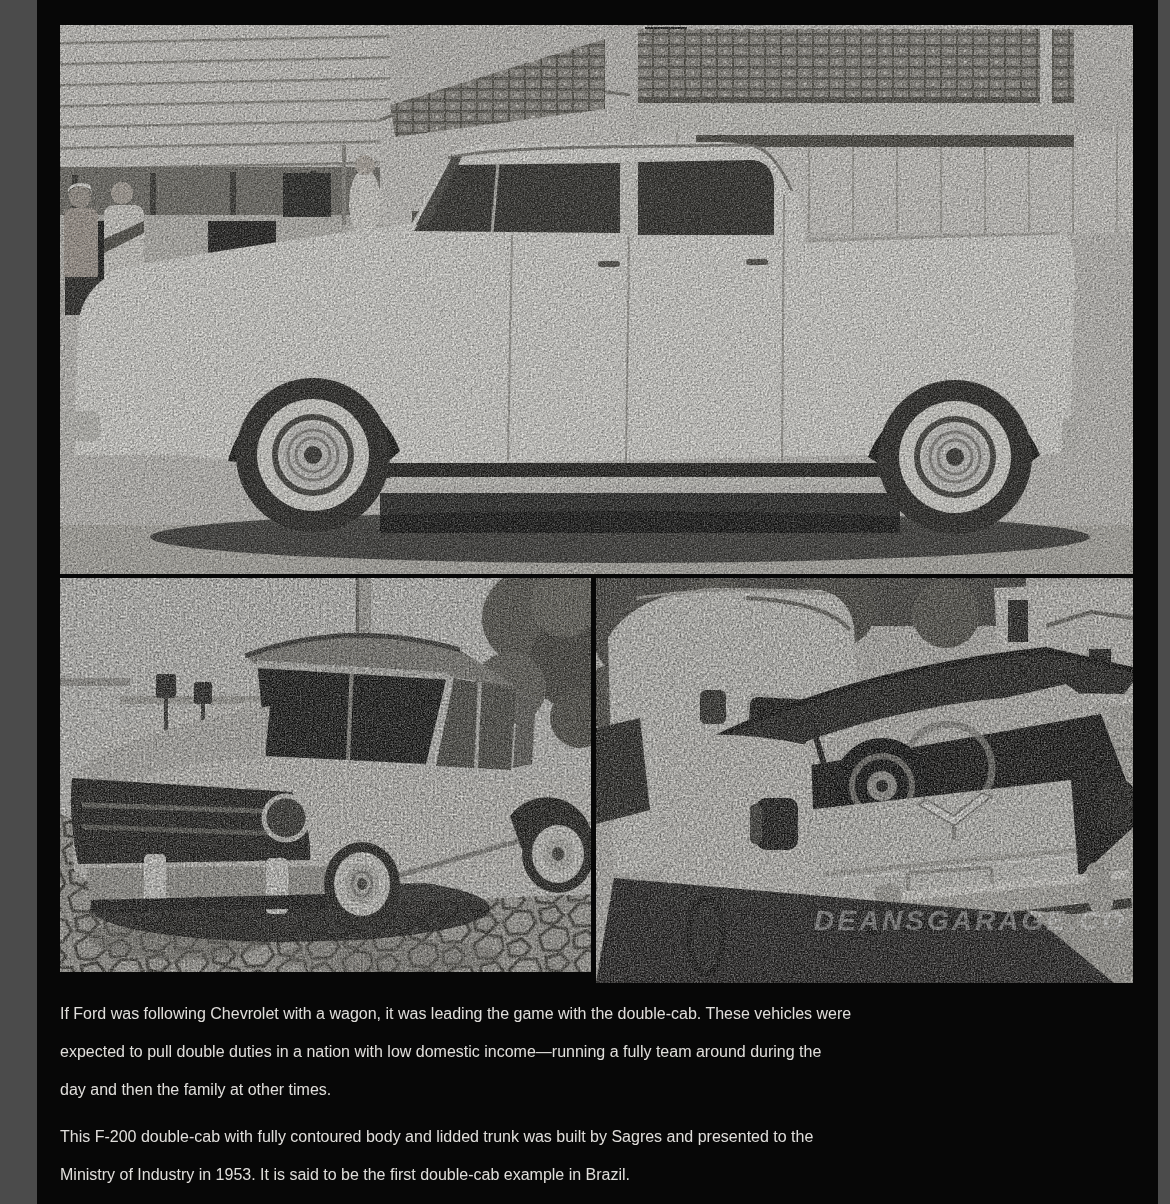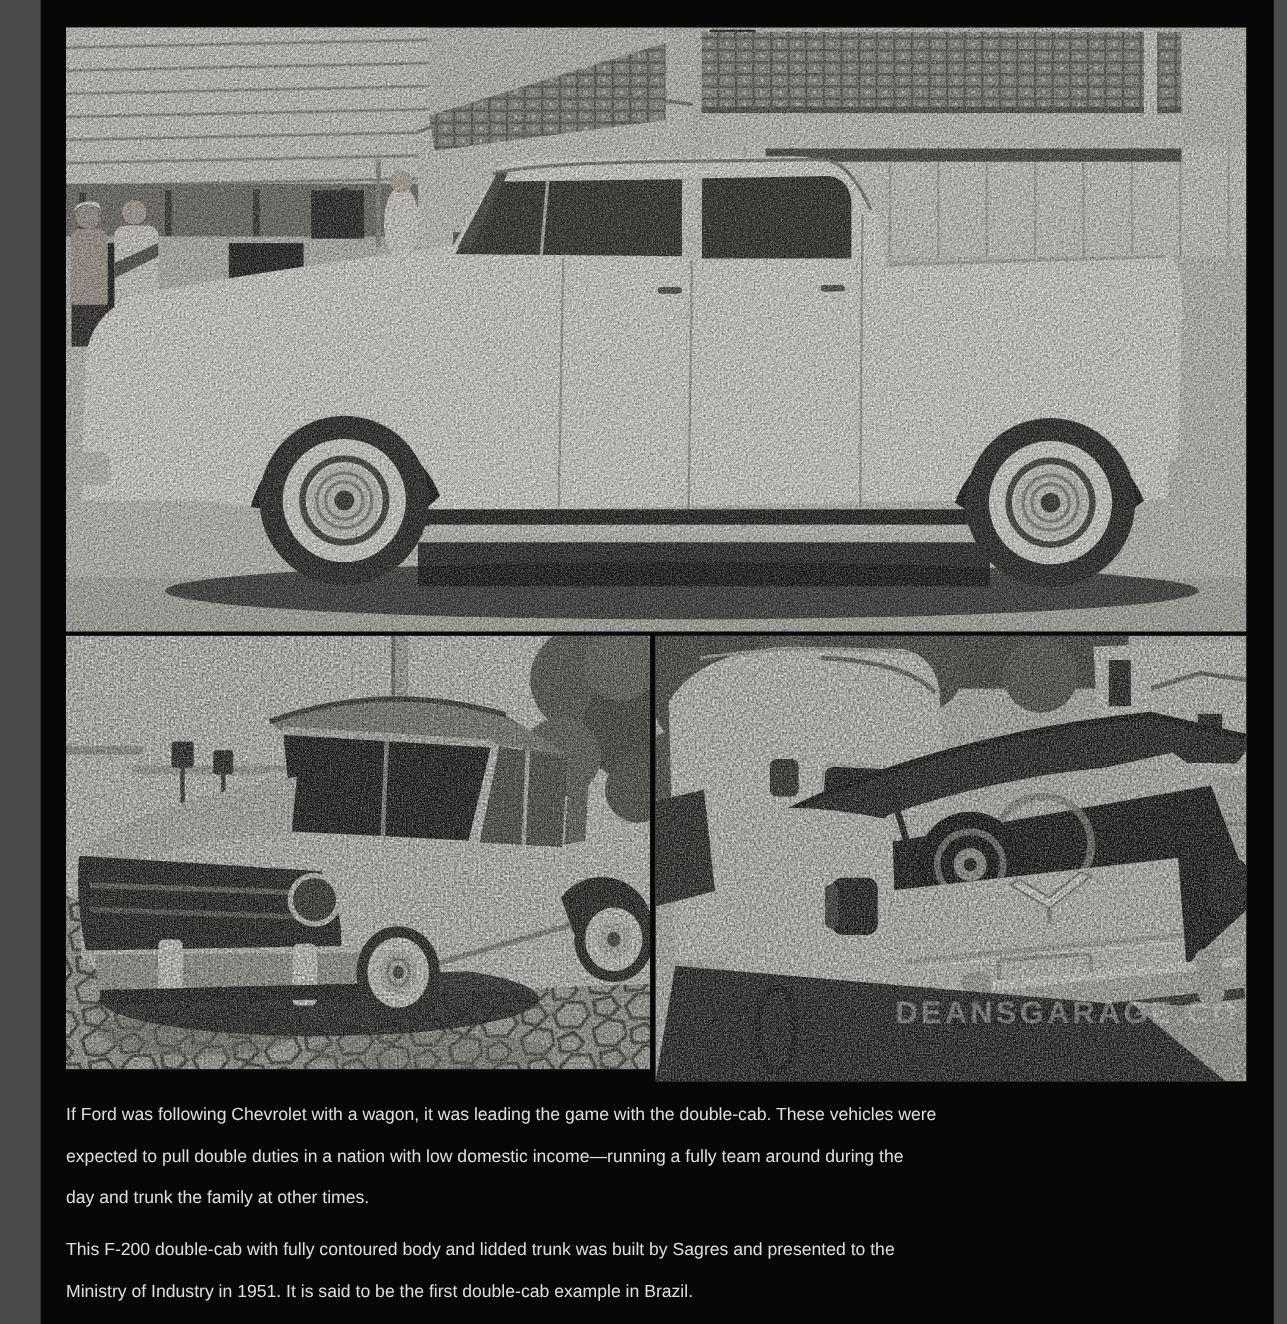--- a/index.html
+++ b/index.html
@@ -1,19 +1,19 @@
 <!DOCTYPE html>
 <html><head>
 <meta charset="utf-8">
 <style>
   html,body{margin:0;padding:0;background:#4b4b4b;}
   .page{position:relative;width:1170px;height:1204px;background:#4b4b4b;overflow:hidden;
         font-family:"Liberation Sans","DejaVu Sans",sans-serif;}
   .content{position:absolute;left:37px;top:0;width:1121px;height:1204px;background:#070707;}
-  .photo{position:absolute;display:block;overflow:hidden;background:#737373;}
+  .photo{position:absolute;display:block;overflow:hidden;background:#f97316;font-style:italic;}
   #photo-top{left:23px;top:25px;width:1073px;height:549px;}
   #photo-bl{left:23px;top:578px;width:531px;height:394px;}
   #photo-br{left:559px;top:578px;width:537px;height:405px;}
   .copy{position:absolute;left:23px;top:995px;width:1085px;color:#e0dedb;
         font-size:16px;line-height:38px;font-weight:400;}
   .copy p{margin:0 0 9px 0;}
   .copy span{display:block;white-space:nowrap;}
   svg{display:block;}
 </style>
 </head>
@@ -362,22 +362,22 @@
 
         <rect class="grain" width="537" height="405" filter="url(#r-grainD)" opacity="0.55"></rect>
         <rect class="grain" width="537" height="405" filter="url(#r-grainL)" opacity="0.5"></rect>
       </svg>
     </figure>
 
     <div class="copy">
       <p>
         <span>If Ford was following Chevrolet with a wagon, it was leading the game with the double-cab. These vehicles were</span>
         <span>expected to pull double duties in a nation with low domestic income—running a fully team around during the</span>
-        <span>day and trunk the family at other times.</span>
+        <span>day and then the family at other times.</span>
       </p>
       <p>
         <span>This F-200 double-cab with fully contoured body and lidded trunk was built by Sagres and presented to the</span>
-        <span>Ministry of Industry in 1951. It is said to be the first double-cab example in Brazil.</span>
+        <span>Ministry of Industry in 1953. It is said to be the first double-cab example in Brazil.</span>
       </p>
     </div>
 
   </div>
 </div>
 
 </body></html>

